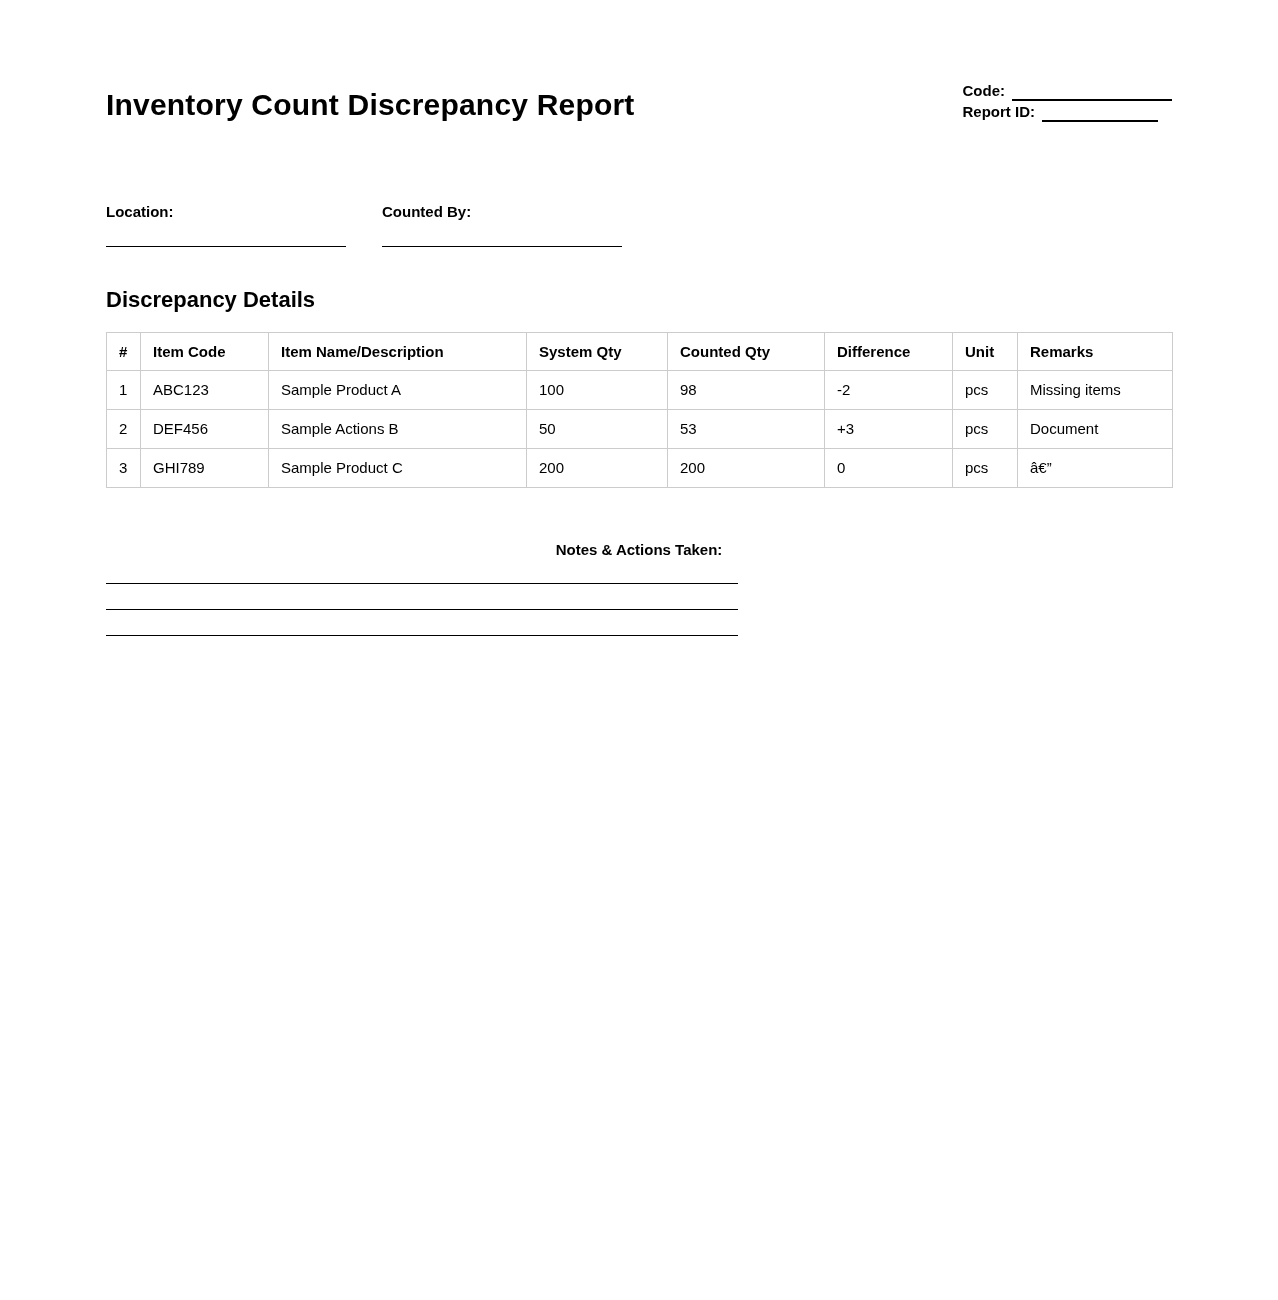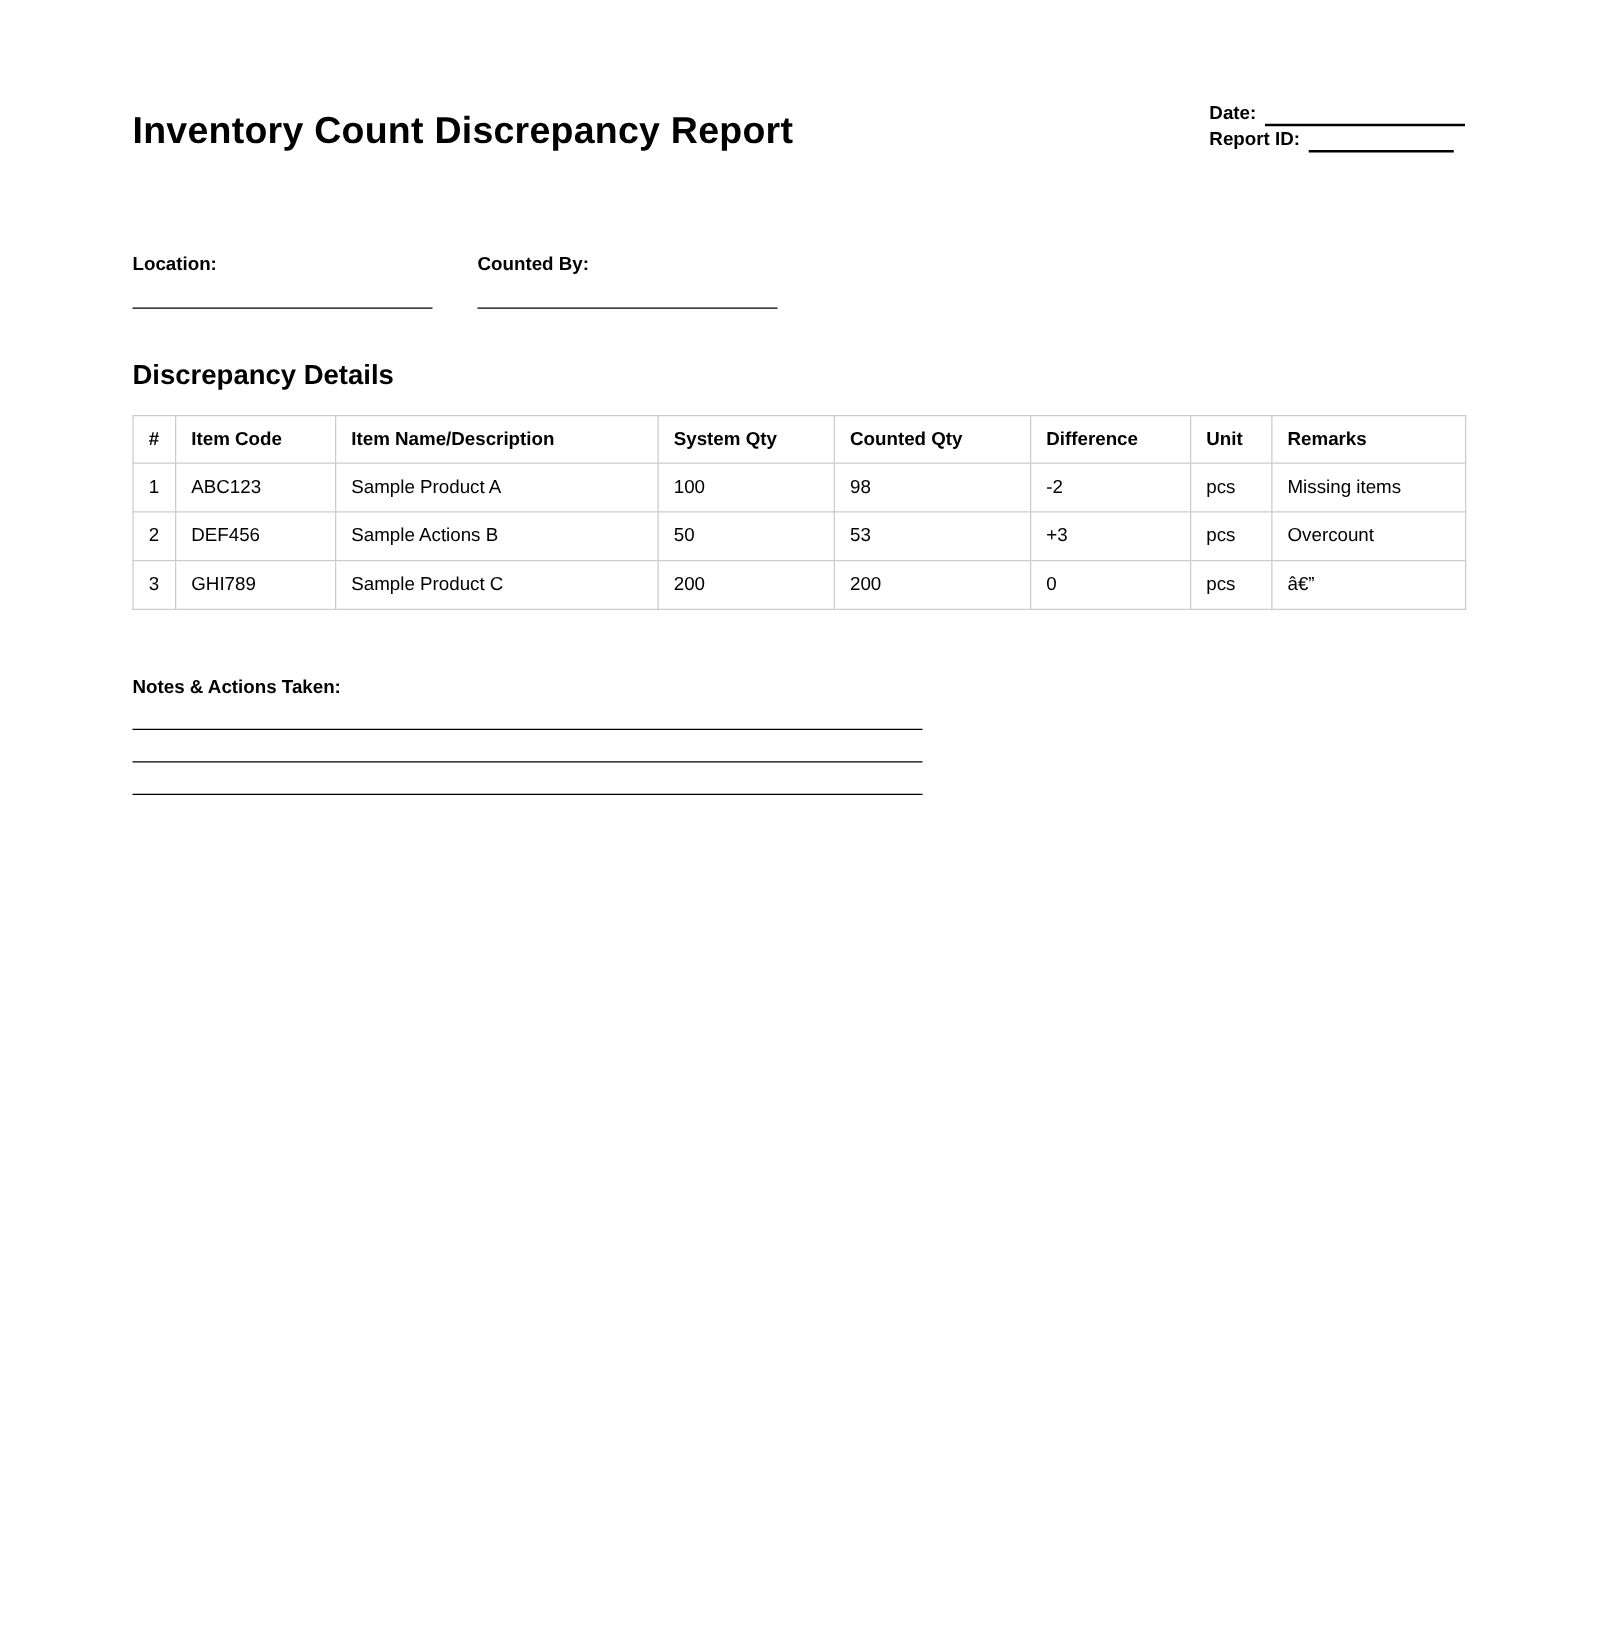--- a/index.html
+++ b/index.html
@@ -84,42 +84,42 @@
   .disc-table th, .disc-table td {
     border: 1px solid #cccccc;
     padding: 0 12px;
     text-align: left;
     vertical-align: middle;
     overflow: hidden;
     white-space: nowrap;
   }
   .disc-table th { font-weight: bold; height: 38px; }
   .disc-table td { font-weight: normal; height: 39px; }
-  .notes-section { margin-top: 54px; }
+  .notes-section { margin-top: 54px; text-align: center; }
   .notes-label {
     font-size: 15px;
     font-weight: bold;
     line-height: 1.1;
   }
   .note-line {
     width: 632px;
     height: 26px;
     border-bottom: 1px solid #000000;
   }
 </style>
 </head>
 <body>
 
 <div class="page">
 
   <div class="header-row">
     <h1 class="doc-title">Inventory Count Discrepancy Report</h1>
     <div class="meta-block">
       <div class="meta-line">
-        <span class="meta-label">Date:</span>
+        <span class="meta-label">Code:</span>
         <span class="blank-line blank-date"></span>
       </div>
       <div class="meta-line">
         <span class="meta-label">Report ID:</span>
         <span class="blank-line blank-report"></span>
       </div>
     </div>
   </div>
 
 
@@ -171,21 +171,21 @@
           <td>Missing items</td>
         </tr>
         <tr>
           <td>2</td>
           <td>DEF456</td>
           <td>Sample Actions B</td>
           <td>50</td>
           <td>53</td>
           <td>+3</td>
           <td>pcs</td>
-          <td>Overcount</td>
+          <td>Document</td>
         </tr>
         <tr>
           <td>3</td>
           <td>GHI789</td>
           <td>Sample Product C</td>
           <td>200</td>
           <td>200</td>
           <td>0</td>
           <td>pcs</td>
           <td>â€”</td>

